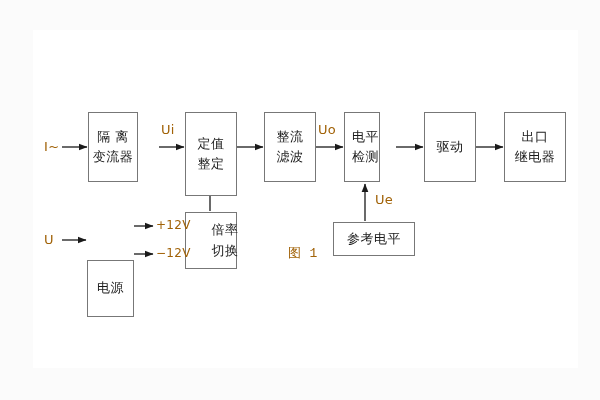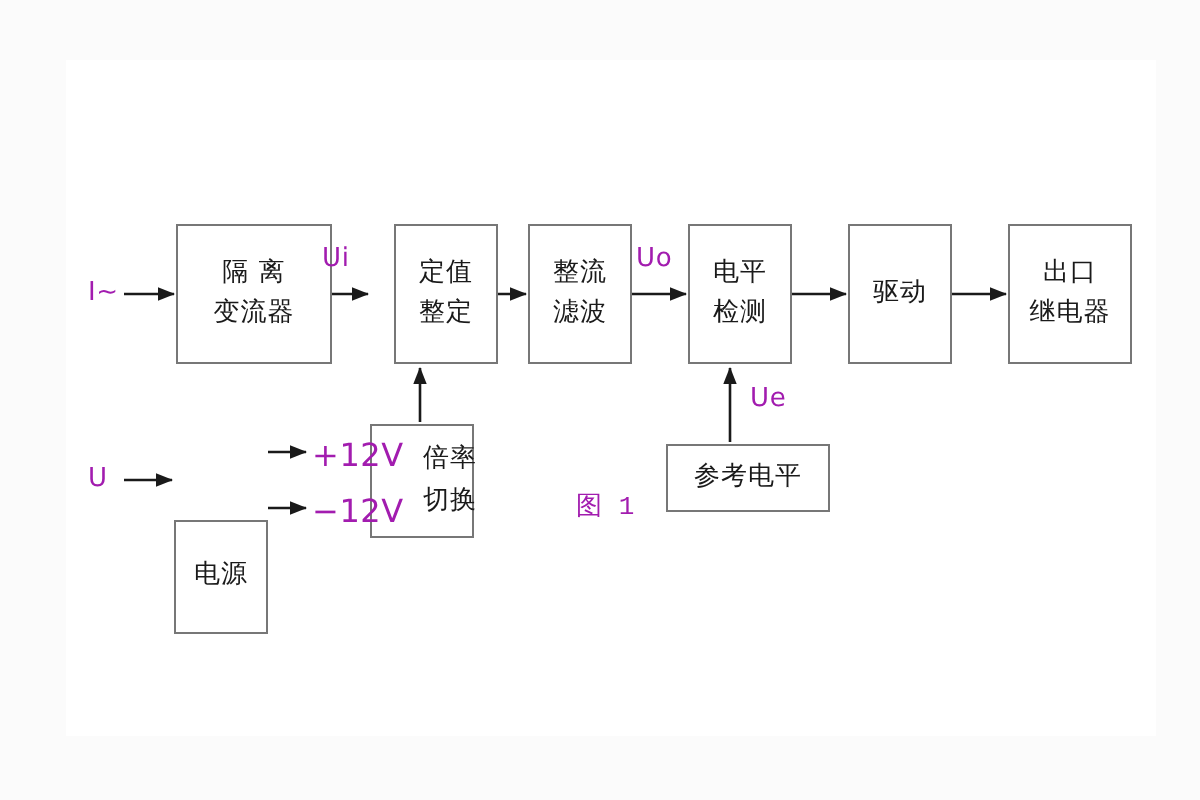--- a/index.html
+++ b/index.html
@@ -41,27 +41,27 @@
     font-size: 13px;
     line-height: 1.55;
     letter-spacing: 0.5px;
   }
   .box .ln {
     display: block;
     white-space: nowrap;
   }
   .lbl {
     position: absolute;
-    color: #a21caf;
+    color: #a16207;
     font-size: 13px;
     white-space: nowrap;
     letter-spacing: 0.3px;
   }
   .lbl-sm {
-    font-size: 16px;
+    font-size: 12px;
   }
   svg.wires {
     position: absolute;
     left: 0;
     top: 0;
     width: 600px;
     height: 400px;
     pointer-events: none;
   }
 </style>
@@ -96,36 +96,36 @@
 
       <line x1="134" y1="226" x2="153" y2="226"></line>
       <line x1="134" y1="254" x2="153" y2="254"></line>
 
       <line x1="210" y1="211" x2="210" y2="184"></line>
 
       <line x1="365" y1="221" x2="365" y2="184"></line>
     </g>
   </svg>
 
-  <div class="box" style="left:88px;  top:112px; width:78px;  height:70px;">
+  <div class="box" style="left:88px;  top:112px; width:50px;  height:70px;">
     <span class="ln">隔 离</span>
     <span class="ln">变流器</span>
   </div>
 
-  <div class="box" style="left:197px; top:112px; width:52px;  height:70px;">
+  <div class="box" style="left:185px; top:112px; width:52px;  height:84px;">
     <span class="ln">定值</span>
     <span class="ln">整定</span>
   </div>
 
   <div class="box" style="left:264px; top:112px; width:52px;  height:70px;">
     <span class="ln">整流</span>
     <span class="ln">滤波</span>
   </div>
 
-  <div class="box" style="left:344px; top:112px; width:52px;  height:70px;">
+  <div class="box" style="left:344px; top:112px; width:36px;  height:70px;align-items:flex-end;">
     <span class="ln">电平</span>
     <span class="ln">检测</span>
   </div>
 
   <div class="box" style="left:504px; top:112px; width:62px;  height:70px;">
     <span class="ln">出口</span>
     <span class="ln">继电器</span>
   </div>
 
   <div class="box" style="left:424px; top:112px; width:52px;  height:70px;">

